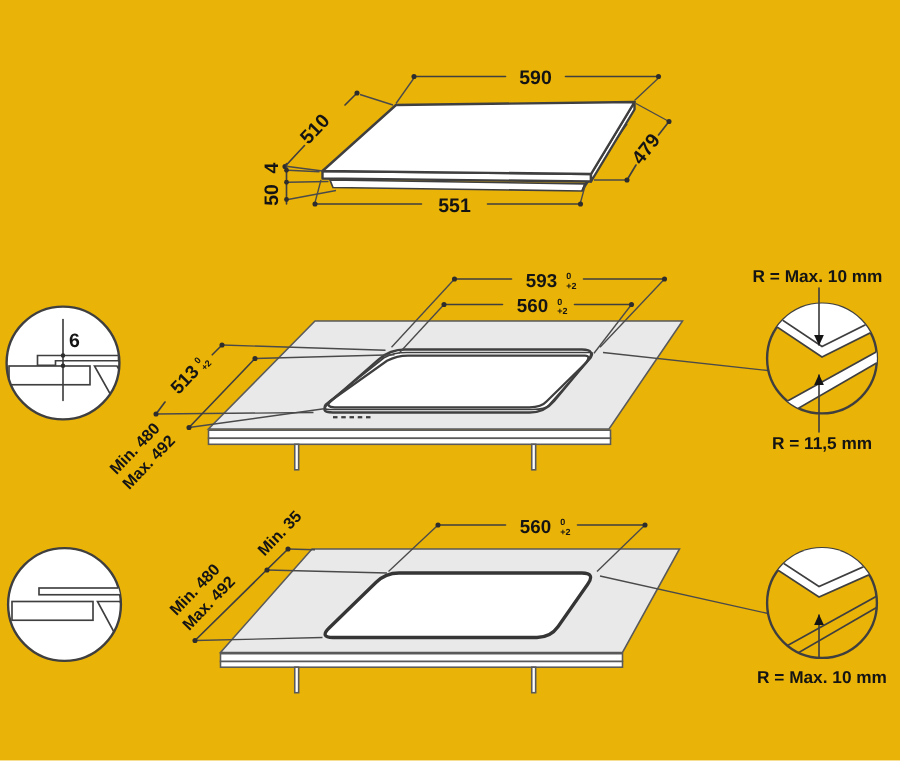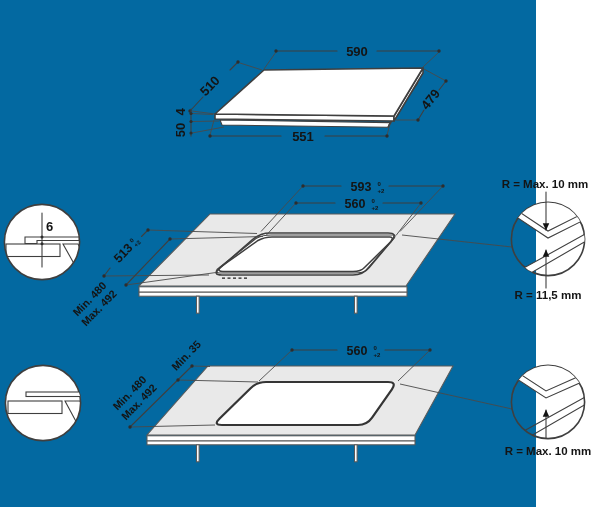--- a/index.html
+++ b/index.html
@@ -1,16 +1,16 @@
 <!DOCTYPE html>
 <html><head>
 <meta charset="utf-8">
 <style>
   html,body{margin:0;padding:0;background:#ffffff;}
-  .stage{width:536px;height:507px;position:relative;background:#0369a1;}
+  .stage{width:600px;height:507px;position:relative;background:#eab308;}
   svg{display:block;}
   .ln{stroke:#3f3f3f;stroke-width:1.1;fill:none;stroke-linecap:round;}
   .ln2{stroke:#3f3f3f;stroke-width:1.6;fill:none;stroke-linejoin:round;}
   .thk{stroke:#353535;stroke-width:2.2;fill:#ffffff;stroke-linejoin:round;}
   .ext{stroke:#4a4a4a;stroke-width:0.9;fill:none;}
   .edge{stroke:#5a5a5a;stroke-width:1.05;}
   .dot{fill:#2d2d2d;}
   .wht{fill:#ffffff;}
   .t-dim{font:bold 13px "Liberation Sans",sans-serif;fill:#141414;}
   .t-dimm{font:bold 12.5px "Liberation Sans",sans-serif;fill:#141414;}

